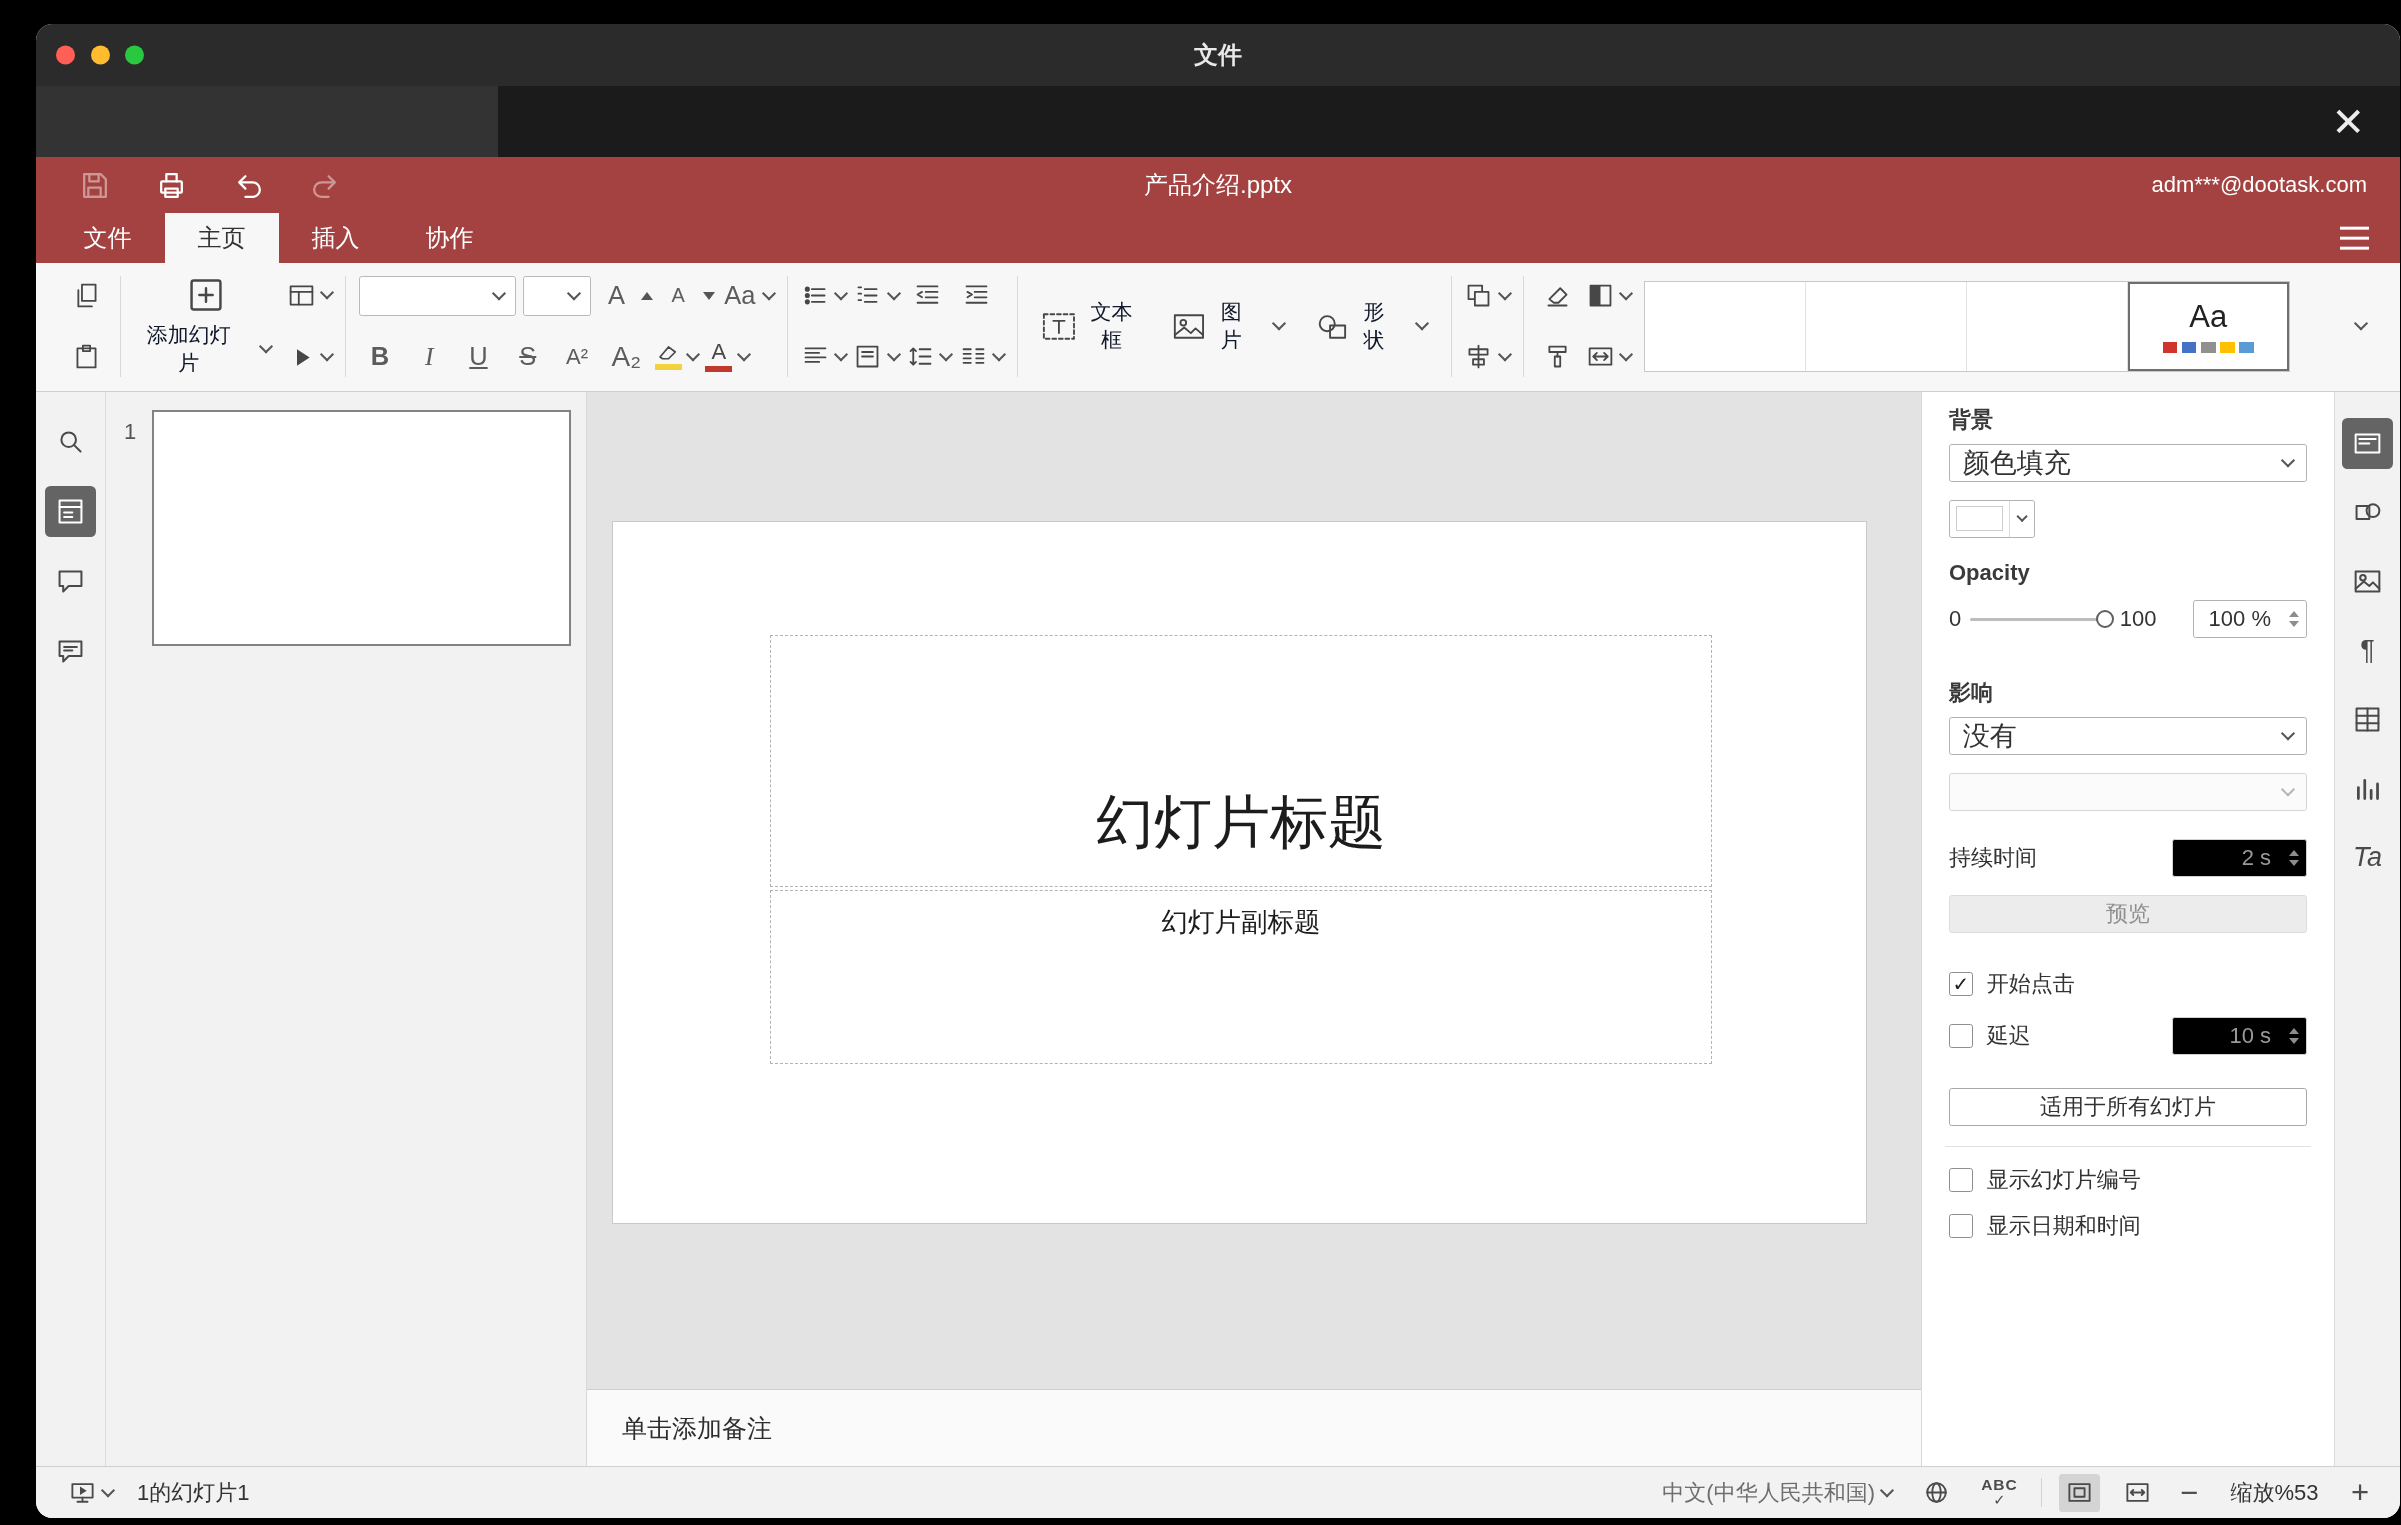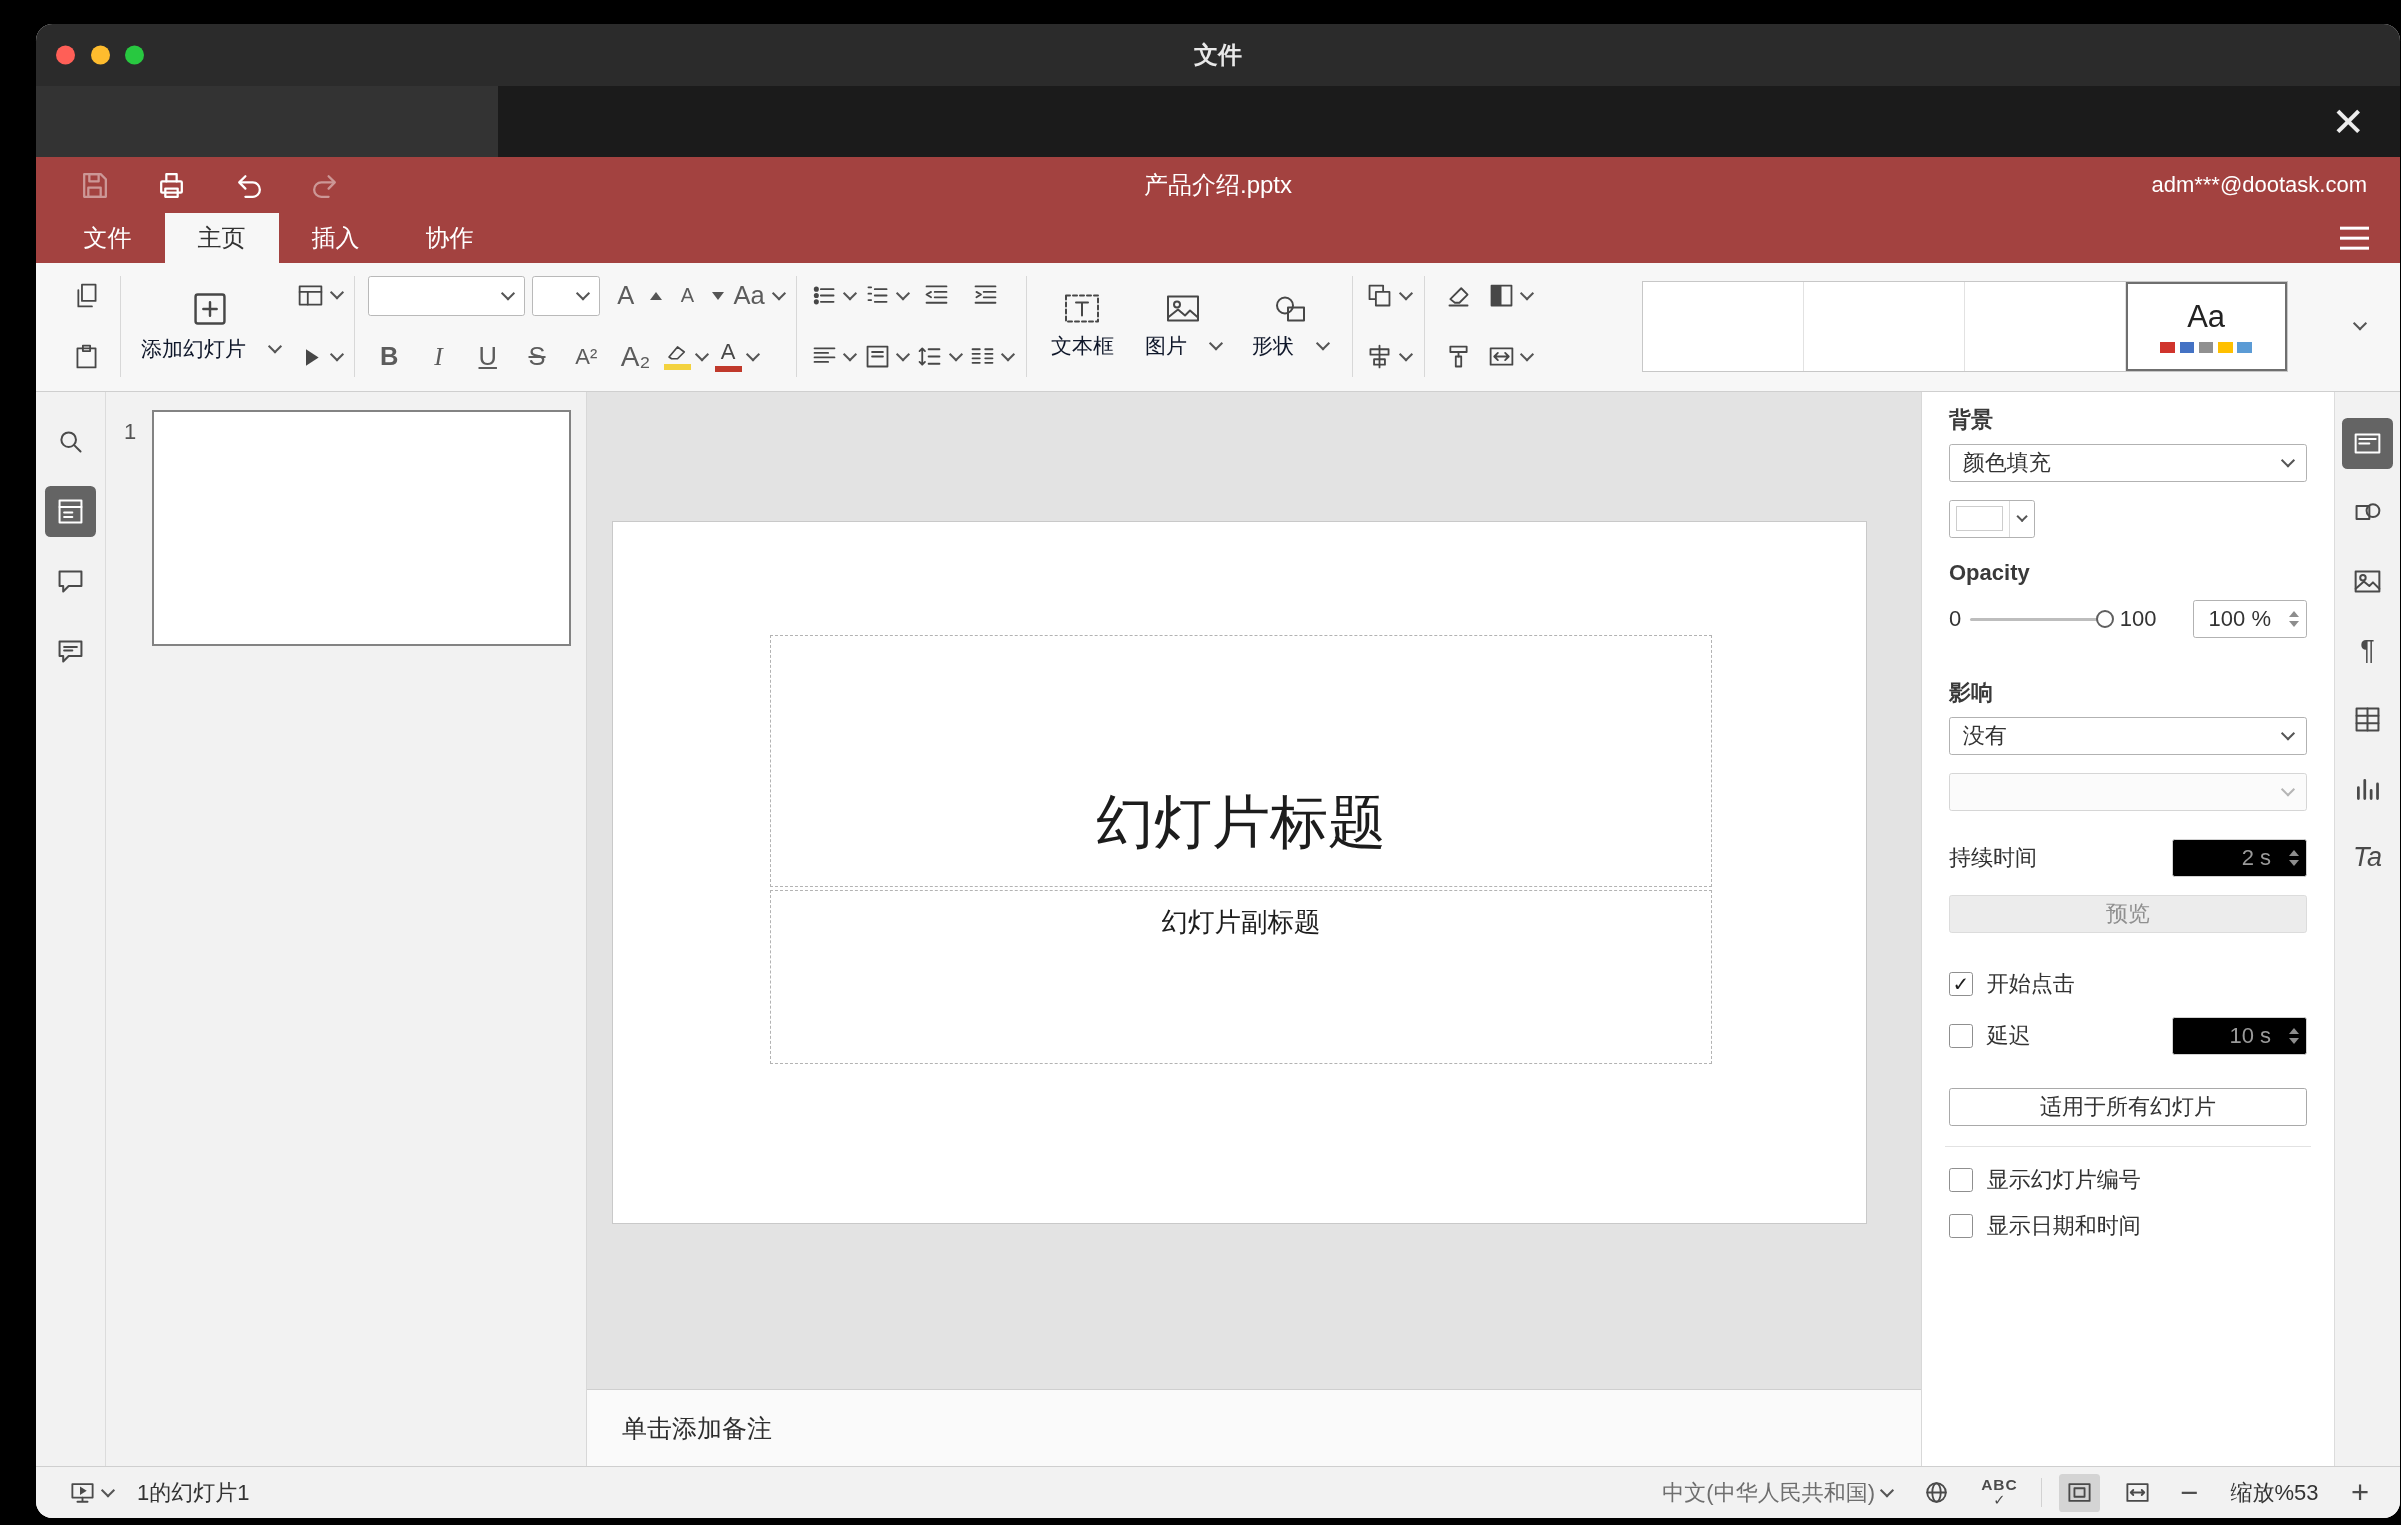--- a/index.html
+++ b/index.html
@@ -75,21 +75,21 @@
     border-top:8.2px solid #555; display:inline-block; }
   .colorbar { display:inline-flex; flex-direction:column; align-items:center; line-height:1; }
   .colorbar .bar { width:27px; height:5.5px; margin-top:2.7px; }
   .bar.yellow { background:#f3d23e; } .bar.red { background:#c0392b; }
   .add-slide { display:flex; flex-direction:column; align-items:center; justify-content:center;
     gap:5.5px; border:none; background:none; padding:0 7.3px; height:106px; }
   .add-slide svg { width:40px; height:40px; stroke:#474747; fill:none; stroke-width:2.2;
     stroke-linecap:round; stroke-linejoin:round; }
   .lblrow { display:flex; align-items:center; gap:24px; font-size:21px; color:#0f172a; }
   .vcol { display:flex; flex-direction:column; justify-content:space-between; height:106px; }
-  .big-btn { display:flex; flex-direction:column; align-items:center; justify-content:center;
+  .big-btn { display:flex; flex-direction:row; align-items:center; justify-content:center;
     gap:6.4px; border:none; background:none; padding:0 11px; height:106px; font-size:21px; color:#333; }
   .big-btn svg { width:36px; height:33px; stroke:#474747; fill:none; stroke-width:2;
     stroke-linecap:round; stroke-linejoin:round; }
 
   .themes { margin-left:auto; margin-right:49px; align-self:center; display:flex;
     height:91px; background:#fff; border:0.9px solid #c7c7c7; }
   .ttile { width:161px; border-right:0.9px solid #e2e2e2; position:relative;
     display:flex; flex-direction:column; align-items:center; justify-content:center; gap:7.3px;
     background:#fff; }
   .ttile:last-child { border-right:none; }
@@ -131,21 +131,21 @@
   .ph.subtitle span { font-size:26.5px; color:#1c1c1c; }
   .notes { height:77px; flex:none; border-top:0.9px solid #cfcfcf; background:#fafafa;
     display:flex; align-items:center; padding-left:35px; font-size:25px; color:#2e2e2e; }
 
   
   .props { width:413px; background:#fff; border-left:0.9px solid #d8d8d8; flex:none;
     padding:9px 27px 0; overflow:hidden; font-size:22px; color:#333; }
   .ph-label { font-size:22px; font-weight:bold; color:#3a3a3a; }
   .sel { height:38px; border:0.9px solid #b2b2b2; border-radius:2.7px; background:#fff;
     display:flex; align-items:center; justify-content:space-between; padding:0 12.8px;
-    font-size:22px; color:#333; width:100%; }
+    font-size:27px; color:#333; width:100%; }
   .sel.disabled { border-color:#d6d6d6; background:#fbfbfb; color:#a0a0a0; }
   .sel.disabled .chev { border-color:#b5b5b5; }
   .swatch { width:86px; height:38px; border:0.9px solid #b2b2b2; border-radius:2.7px;
     background:#fff; display:flex; }
   .swatch .fillbox { flex:1; margin:5.5px; border:0.9px solid #cdcdcd; background:#fff; }
   .swatch .dd { width:25.5px; border-left:0.9px solid #dadada; display:flex; align-items:center;
     justify-content:center; }
   .oprow { display:flex; align-items:center; gap:9px; }
   .sl-track { width:135px; height:2.7px; background:#bdbdbd; border-radius:1.8px; position:relative; }
   .sl-knob { position:absolute; right:-9px; top:50%; transform:translateY(-50%);

